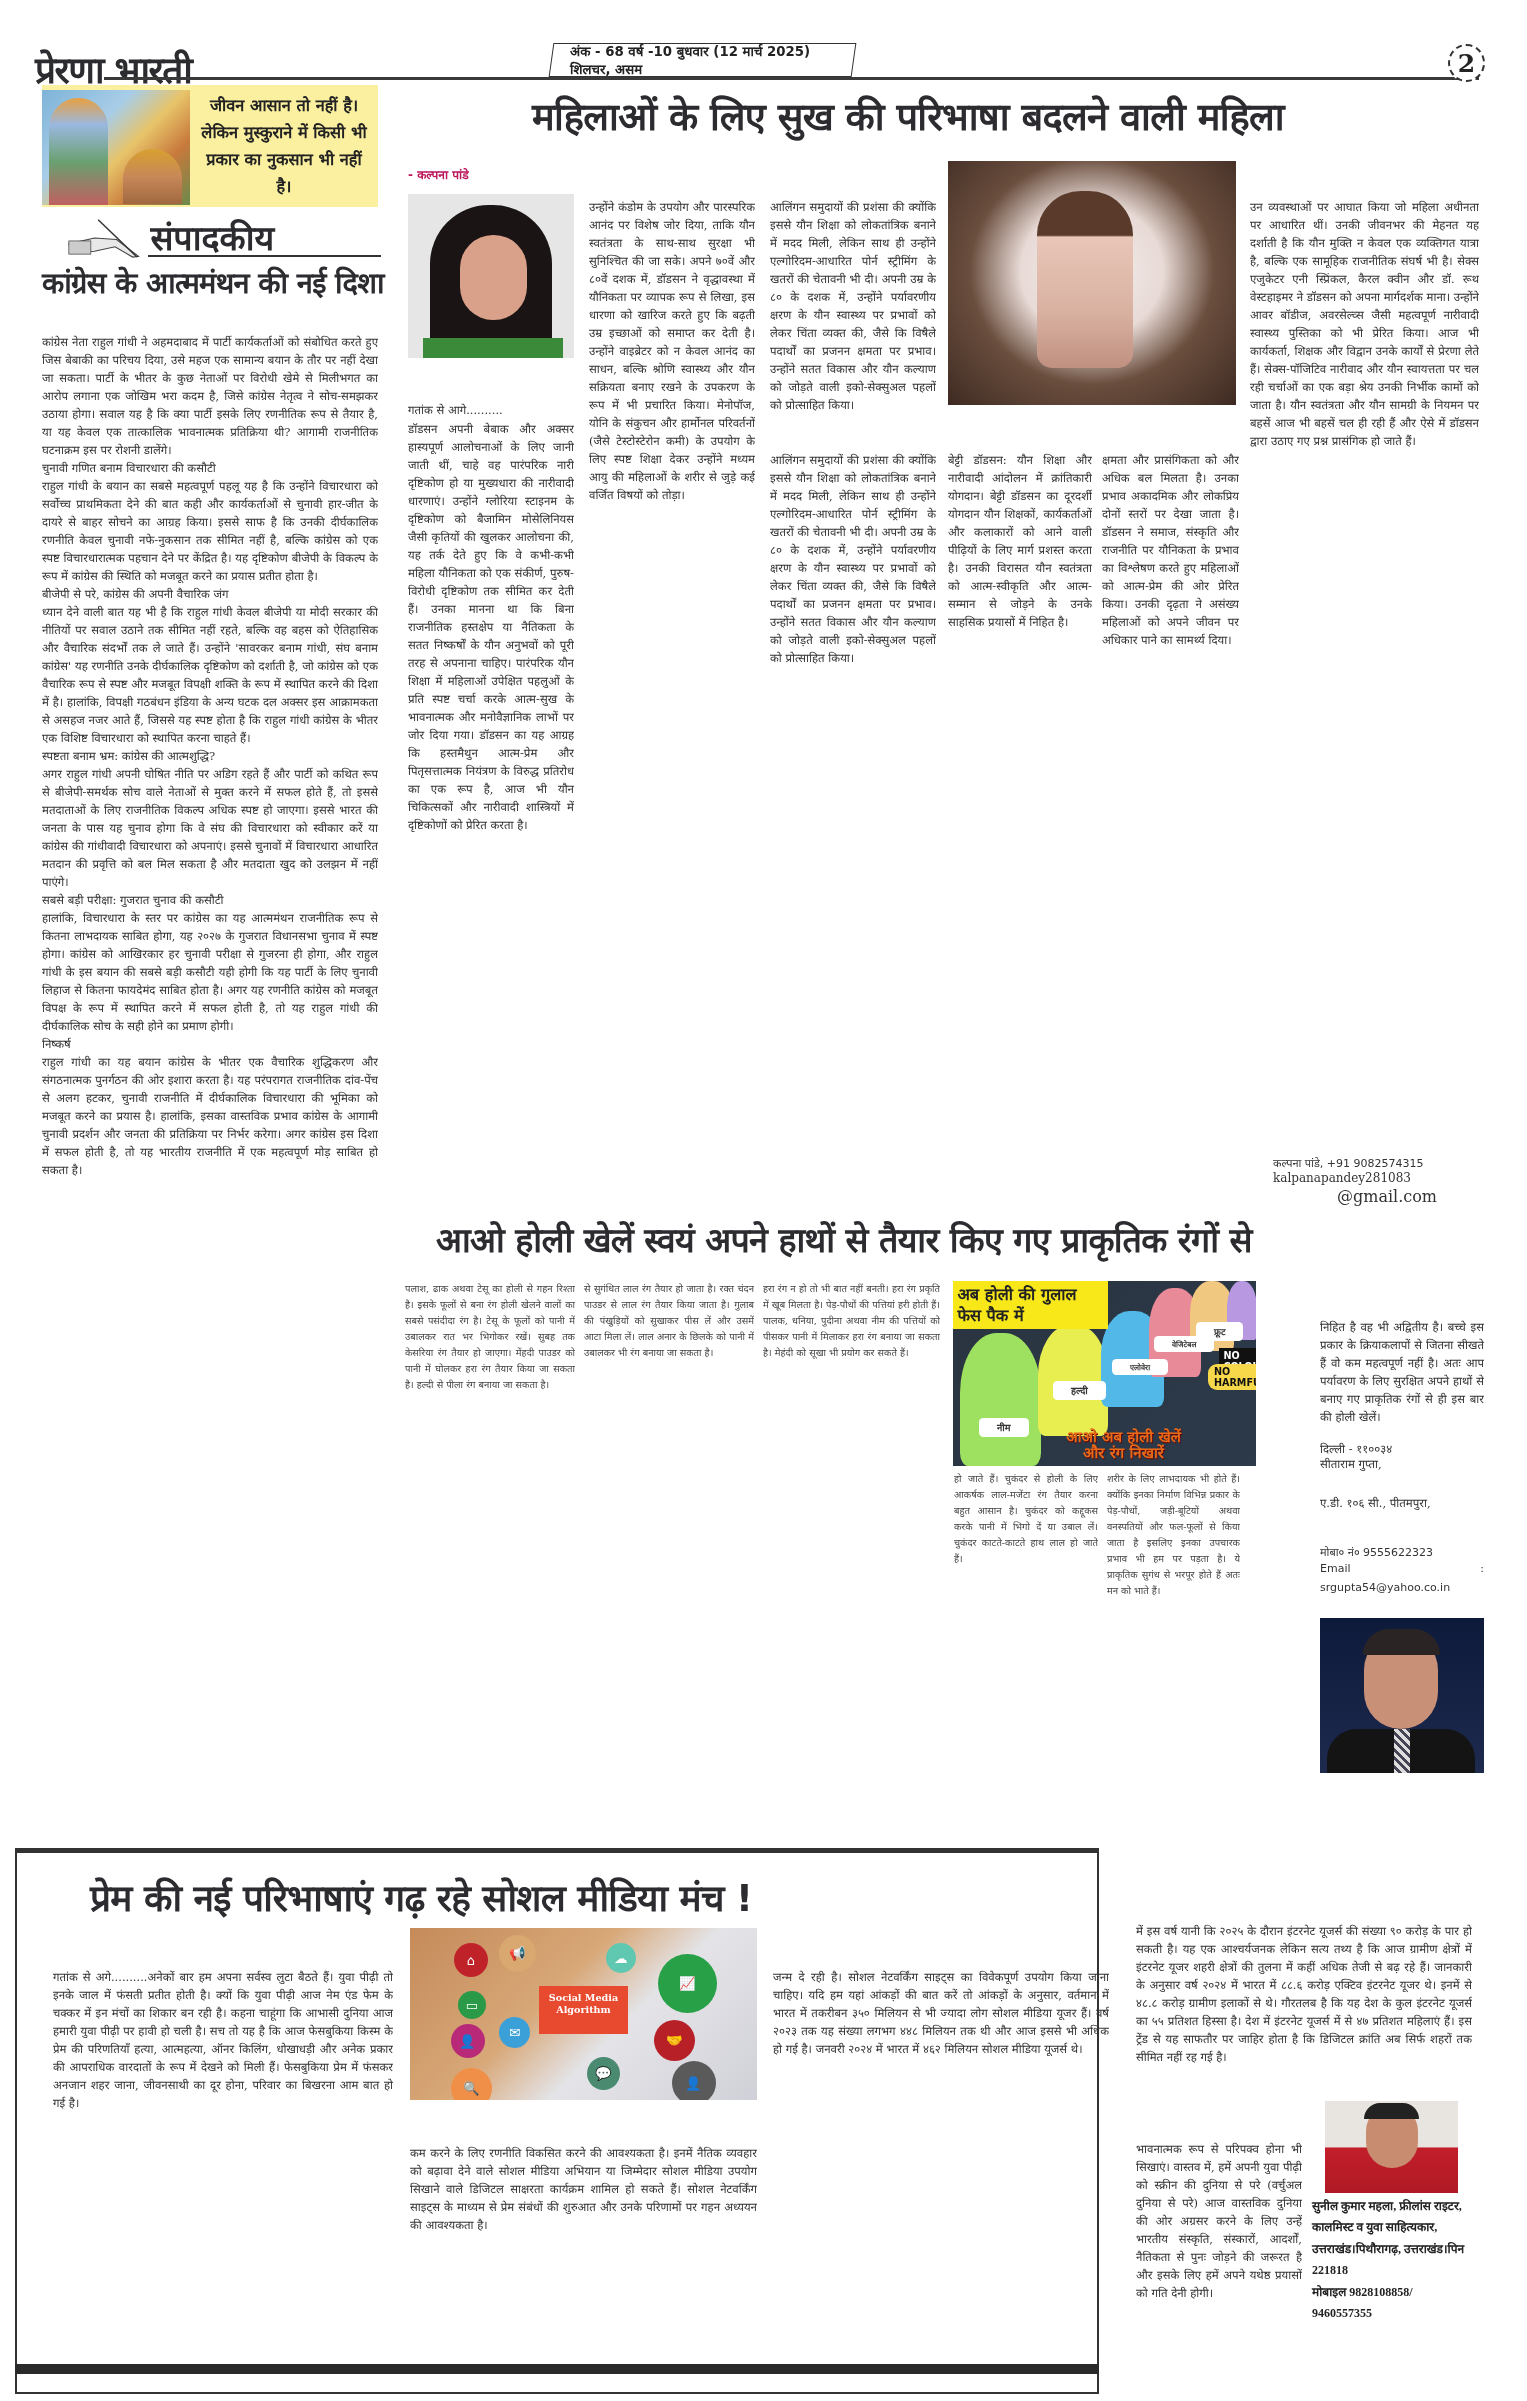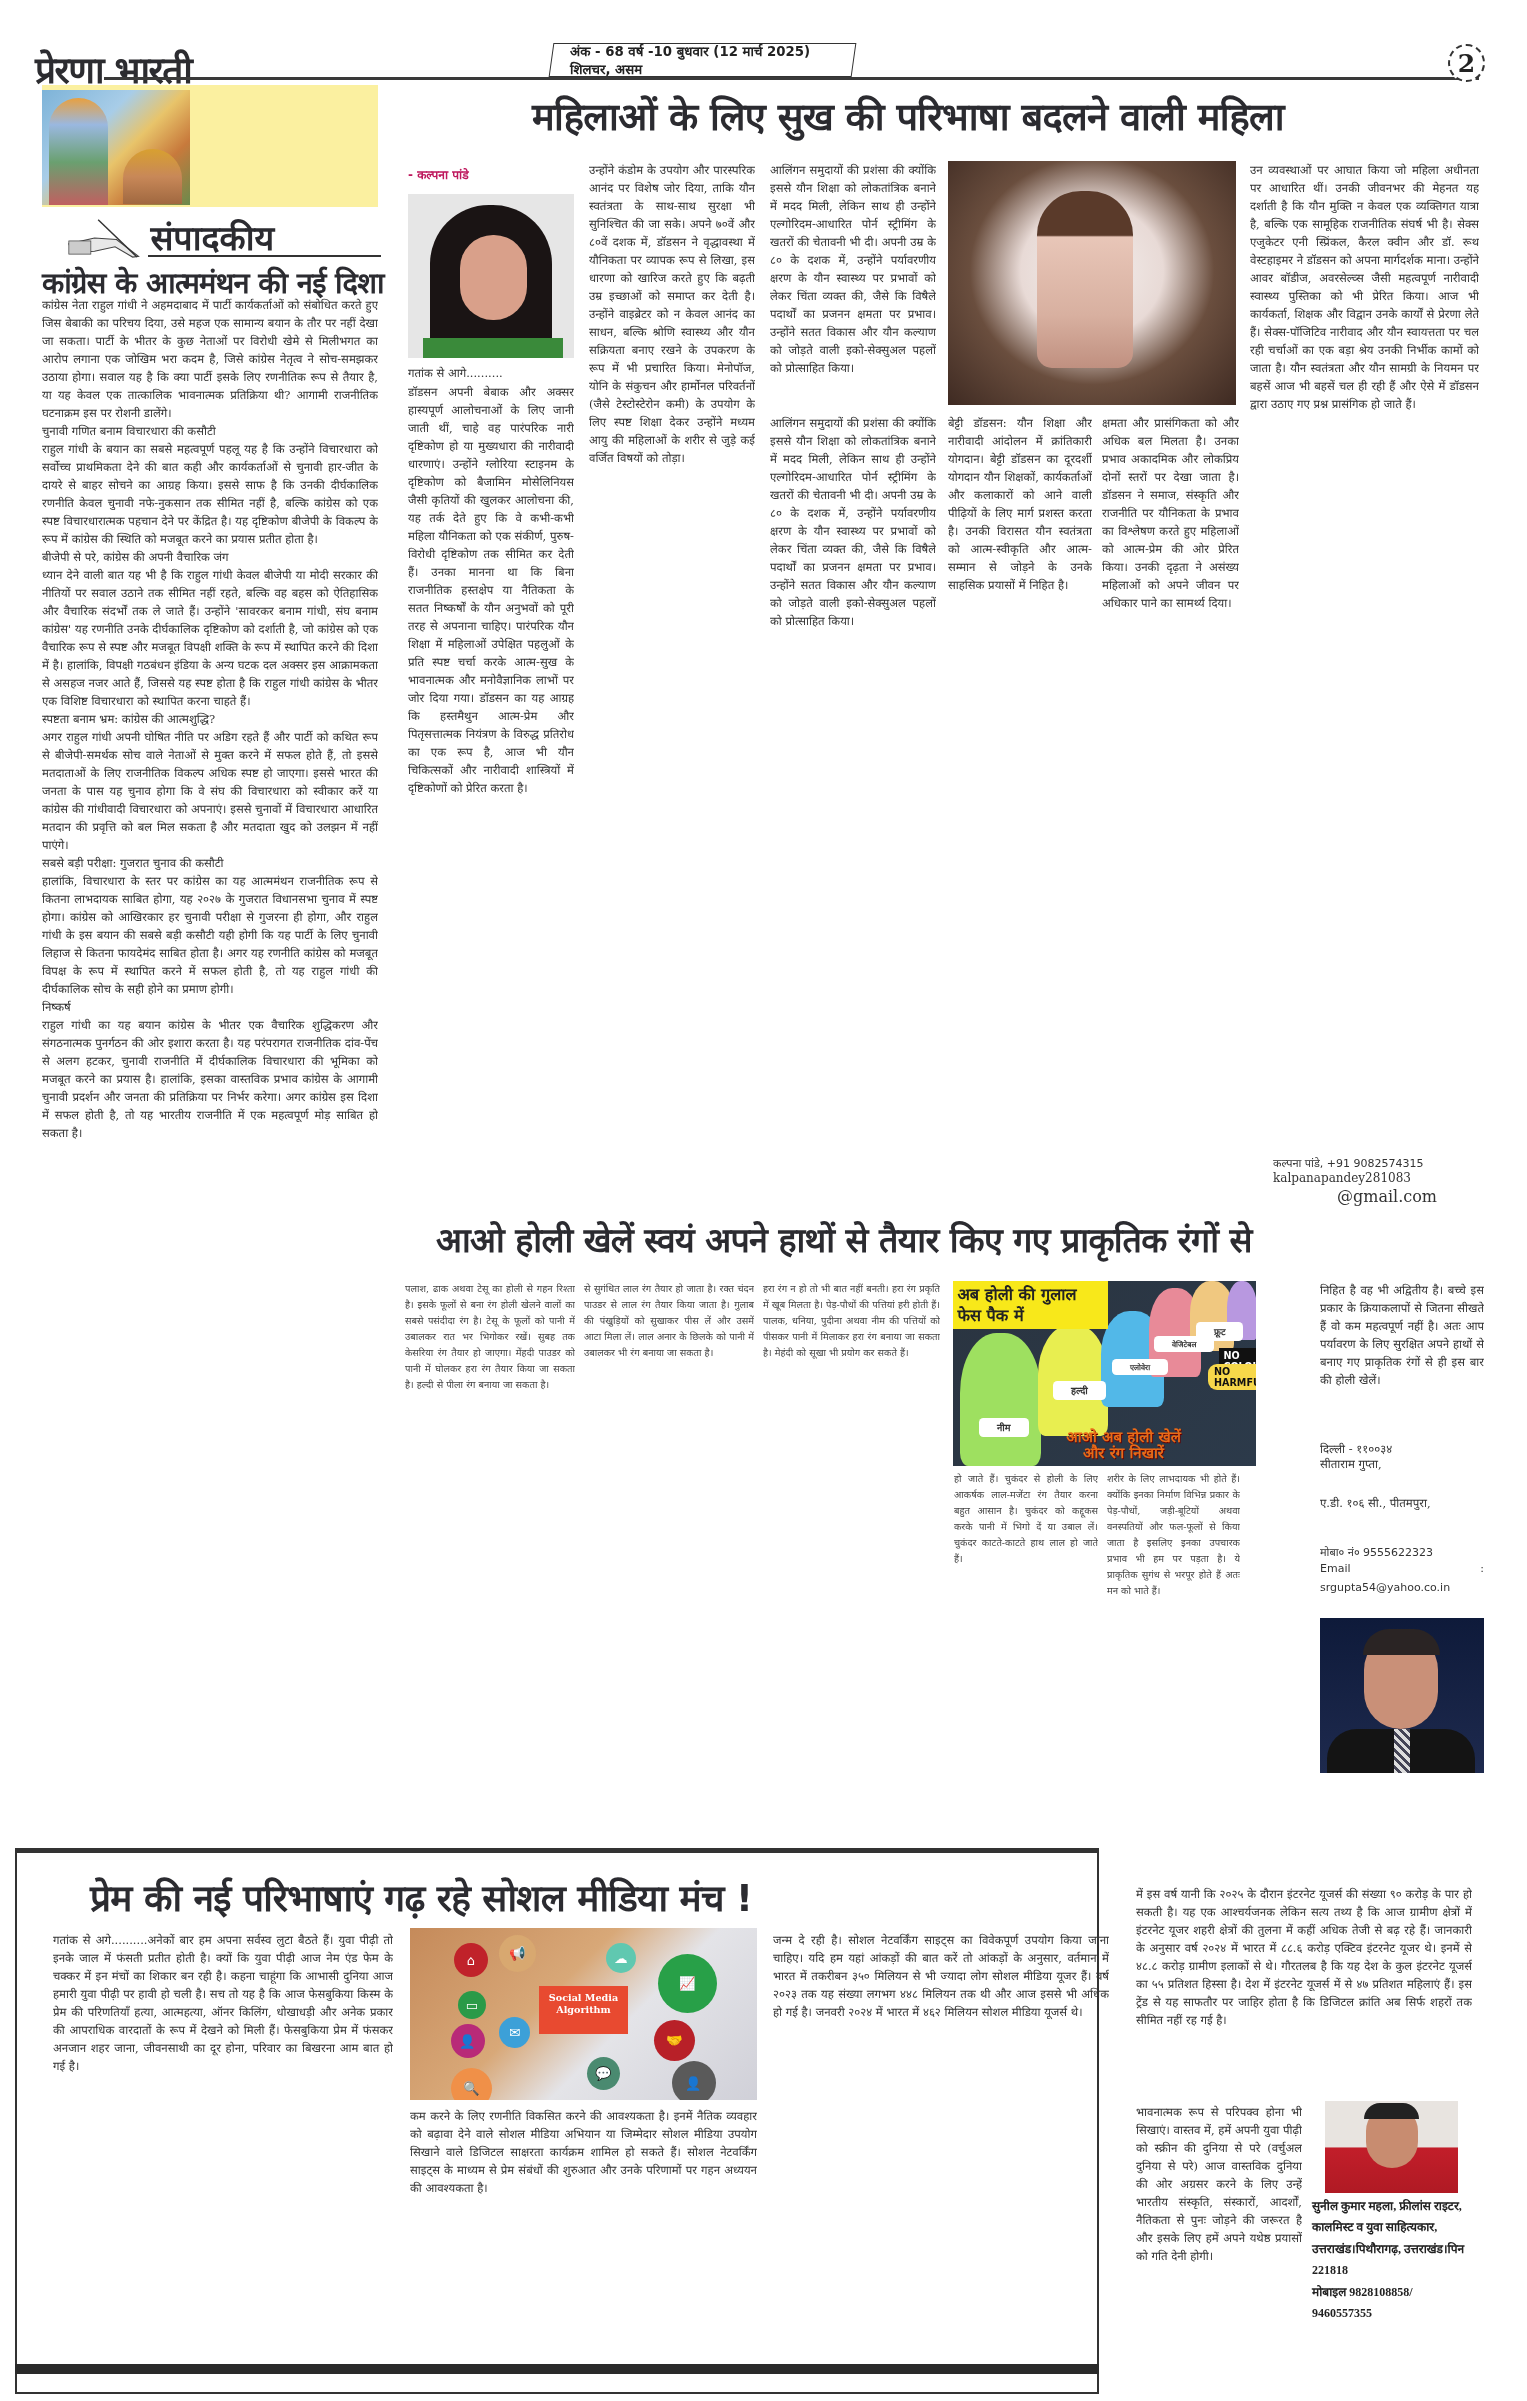--- a/index.html
+++ b/index.html
@@ -1,19 +1,19 @@
 <!DOCTYPE html>
 <html style="font-size:12px"><head>
 <meta charset="utf-8">
 <style>
   * { box-sizing: border-box; margin: 0; padding: 0; }
   html, body { width: 1528px; height: 2401px; background: #ffffff; overflow: hidden; }
   body { position: relative; font-family: "DejaVu Sans", sans-serif; color: #2a2a2a; }
   .abs { position: absolute; }
-  .body-text { font-family: "DejaVu Serif", serif; font-size: 11.5px; line-height: 18px; color: #333; text-align: justify; }
+  .body-text { font-family: "DejaVu Serif", serif; font-size: 11.5px; line-height: 18px; color: #333; text-align: justify; margin-top: 37px; }
   .body-text-sm { font-family: "DejaVu Serif", serif; font-size: 9.6px; line-height: 16px; color: #444; text-align: justify; }
   .headline { font-family: "DejaVu Sans", sans-serif; font-weight: 900; color: #2b2b30; letter-spacing: -0.7px; white-space: nowrap; }
   
   .masthead-title { left: 35px; top: 43px; font-family: "DejaVu Sans", sans-serif; font-weight: 900; font-size: 37px; color: #2c2c30; letter-spacing: -1.5px; }
   .masthead-rule { left: 104px; top: 77px; width: 1375px; height: 3px; background: #3a3a3a; }
   .issue-box { left: 551px; top: 43px; width: 303px; height: 34px; border: 1.5px solid #333; background: #fff; transform: skewX(-8deg); display: flex; align-items: center; padding-left: 18px; }
   .issue-box span { transform: skewX(8deg); font-size: 13.3px; font-weight: 700; color: #222; }
   .page-badge { left: 1448px; top: 44px; width: 37px; height: 38px; border: 2.2px dashed #333; border-radius: 50%; display: flex; align-items: center; justify-content: center; font-family: "DejaVu Serif", serif; font-size: 25px; font-weight: 700; color: #222; background: #fff; }
   
   .quote-block { left: 42px; top: 85px; width: 336px; height: 122px; background: #fbf0a0; display: flex; }
@@ -76,20 +76,21 @@
 <div class="abs issue-box">
   <span>अंक - 68 वर्ष -10 बुधवार (12 मार्च 2025) शिलचर, असम</span>
 </div>
 <div class="abs page-badge">2</div>
 
 <div class="abs quote-block">
   <div class="quote-img">
     <div class="fig1"></div>
       <div class="fig2"></div>
   </div>
+  <div class="quote-text">जीवन आसान तो नहीं है। लेकिन मुस्कुराने में किसी भी प्रकार का नुकसान भी नहीं है।</div>
 </div>
 
 <div class="abs editorial-head">
   <svg class="pen-icon" viewBox="0 0 110 60">
     <path d="M5 38 L40 30 L70 32 L100 55 L92 56 L68 42 L40 48 L10 50 Z" fill="#e8e8e8" stroke="#444" stroke-width="1.5"></path>
     <line x1="45" y1="5" x2="98" y2="56" stroke="#333" stroke-width="2"></line>
     <rect x="5" y="34" width="30" height="18" fill="#ccc" stroke="#444" stroke-width="1"></rect>
   </svg>
   <span class="editorial-label">संपादकीय</span>
 </div>

